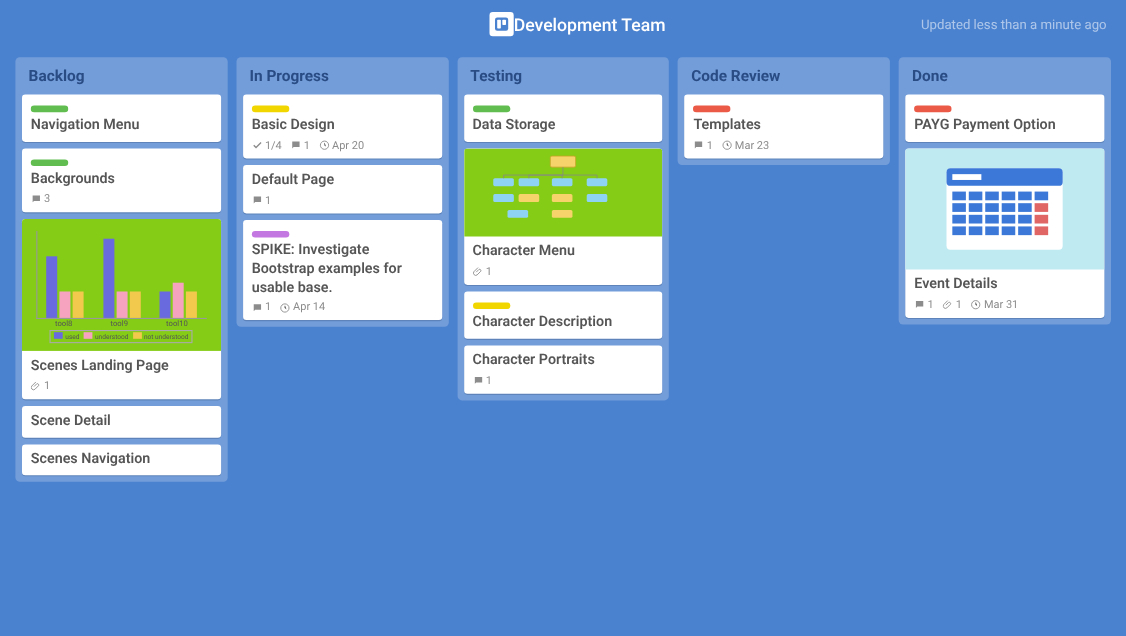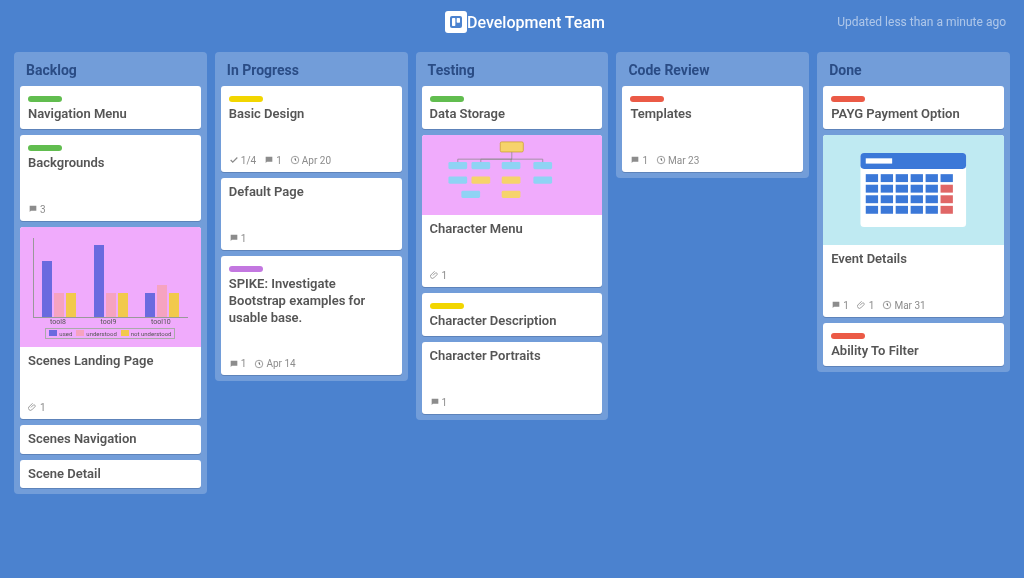--- a/index.html
+++ b/index.html
@@ -87,25 +87,25 @@
   .lbl-purple { background: #c377e0; }
   .lbl-red    { background: #eb5a46; }
   .badges {
     display: flex; gap: 8px;
     margin-top: 4px;
     color: #8c8c8c;
     font-size: 10px;
     align-items: center;
     flex-wrap: wrap;
   }
-  .badge { display: inline-flex; align-items: center; gap: 2px; margin-top: 28px; }
+  .badge { display: inline-flex; align-items: center; gap: 2px; }
   .badge svg { width: 10px; height: 10px; }
   .cover {
     width: 100%;
-    background: #f0abfc;
+    background: #84cc16;
     display: flex; align-items: center; justify-content: center;
   }
   
   .chart-cover { height: 120px; padding: 6px 4px 2px; flex-direction: column; }
   .chart-area { display:flex; align-items:flex-end; justify-content:space-around; width: 90%; height: 80px; border-bottom:1px solid #999; border-left:1px solid #999; position:relative; }
   .bar-group { display:flex; align-items:flex-end; gap:2px; }
   .bar { width: 10px; }
   .bar.b1 { background:#6a6adf; }
   .bar.b2 { background:#f6a3c0; }
   .bar.b3 { background:#f2c94c; }
@@ -201,27 +201,27 @@
                 <path fill="none" stroke="currentColor" stroke-width="2" d="M7 13l6-6a3 3 0 014 4l-8 8a5 5 0 01-7-7l9-9"></path>
               </svg>
             <span>1</span>
           </span>
         </div>
       </div>
     </div>
 
     <div class="card">
         <div class="card-inner">
+      <div class="card-title">Scene Detail</div>
+    </div>
+      </div>
+
+    <div class="card">
+        <div class="card-inner">
       <div class="card-title">Scenes Navigation</div>
-    </div>
-      </div>
-
-    <div class="card">
-        <div class="card-inner">
-      <div class="card-title">Scene Detail</div>
     </div>
       </div>
   </div>
 
   <div class="list">
     <div class="list-title">In Progress</div>
 
     <div class="card">
         <div class="card-inner">
       <span class="label lbl-yellow"></span>
@@ -440,21 +440,15 @@
             <svg viewBox="0 0 24 24">
                 <circle cx="12" cy="12" r="9" fill="none" stroke="currentColor" stroke-width="2"></circle>
                 <path stroke="currentColor" stroke-width="2" d="M12 7v5l3 2"></path>
               </svg>
             <span>Mar 31</span>
           </span>
         </div>
       </div>
     </div>
 
-    <div class="card">
-        <div class="card-inner">
-      <span class="label lbl-red"></span>
-      <div class="card-title">Ability To Filter</div>
-    </div>
-      </div>
   </div>
 
 </div>
 
 </body></html>

